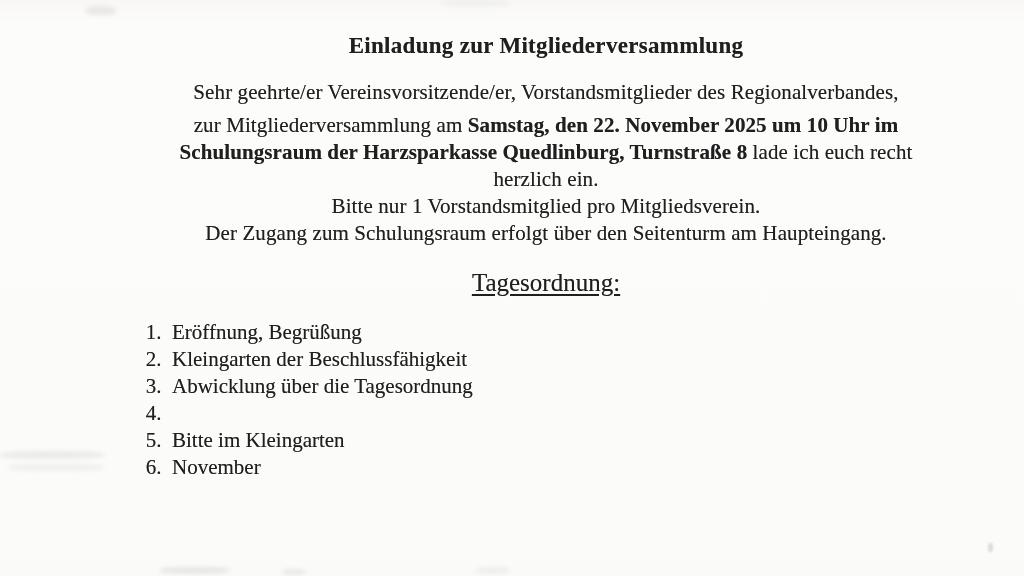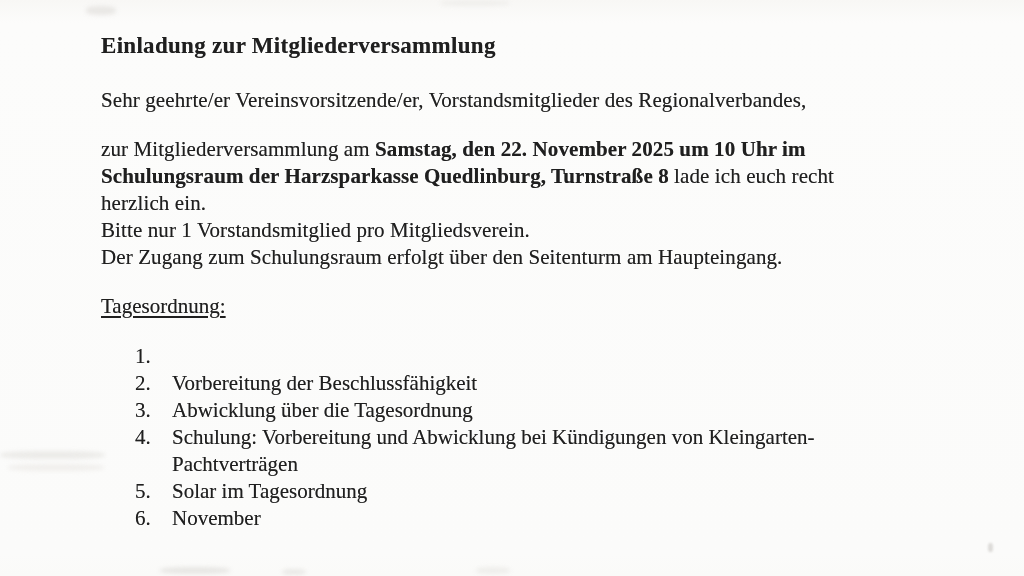--- a/index.html
+++ b/index.html
@@ -12,39 +12,40 @@
   }
   .page {
     position: relative;
     width: 1024px;
     height: 576px;
     background: linear-gradient(180deg, #f8f7f5 0%, #fcfcfb 4%, #fbfbfa 96%, #fafaf8 100%);
     font-family: "Liberation Serif", "DejaVu Serif", serif;
     color: #1f1f1f;
     box-sizing: border-box;
     padding: 32px 33px 0 101px;
+    text-align: center;
   }
   .doc-title {
     margin: 0;
     font-size: 23px;
     line-height: 28px;
     font-weight: bold;
     letter-spacing: 0.3px;
   }
   .para {
     margin: 0;
     font-size: 21px;
     line-height: 27px;
     letter-spacing: 0.1px;
   }
-  .salutation { margin-top: 27px; }
-  .invitation { margin-top: 22px; }
+  .salutation { margin-top: 19px; }
+  .invitation { margin-top: 6px; }
   .agenda-heading {
     margin: 22px 0 0 0;
-    font-size: 21px;
+    font-size: 25px;
     line-height: 27px;
     text-decoration: underline;
     text-underline-offset: 3px;
   }
   .agenda-list { margin-top: 23px; }
   .agenda-row {
     display: flex;
     font-size: 21px;
     line-height: 27px;
   }
@@ -74,36 +75,36 @@
 
   <p class="para salutation"><span>Sehr geehrte/er Vereinsvorsitzende/er, Vorstandsmitglieder des Regionalverbandes,</span><br></p>
 
   <p class="para invitation"><span>zur Mitgliederversammlung am </span><strong>Samstag, den 22. November 2025 um 10 Uhr im</strong><br><strong>Schulungsraum der Harzsparkasse Quedlinburg, Turnstraße 8</strong><span> lade ich euch recht</span><br><span>herzlich ein.</span><br><span>Bitte nur 1 Vorstandsmitglied pro Mitgliedsverein.</span><br><span>Der Zugang zum Schulungsraum erfolgt über den Seitenturm am Haupteingang.</span></p>
 
   <p class="agenda-heading">Tagesordnung:</p>
 
   <div class="agenda-list">
     <div class="agenda-row">
       <span class="agenda-num">1.</span>
+      <span class="agenda-txt">Eröffnung, Begrüßung</span>
     </div>
     <div class="agenda-row">
       <span class="agenda-num">2.</span>
-      <span class="agenda-txt">Vorbereitung der Beschlussfähigkeit</span>
+      <span class="agenda-txt">Kleingarten der Beschlussfähigkeit</span>
     </div>
     <div class="agenda-row">
       <span class="agenda-num">3.</span>
       <span class="agenda-txt">Abwicklung über die Tagesordnung</span>
     </div>
     <div class="agenda-row">
       <span class="agenda-num">4.</span>
-      <span class="agenda-txt"><span>Schulung: Vorbereitung und Abwicklung bei Kündigungen von Kleingarten-</span><br><span>Pachtverträgen</span></span>
     </div>
     <div class="agenda-row">
       <span class="agenda-num">5.</span>
-      <span class="agenda-txt">Solar im Tagesordnung</span>
+      <span class="agenda-txt">Bitte im Kleingarten</span>
     </div>
     <div class="agenda-row">
       <span class="agenda-num">6.</span>
       <span class="agenda-txt">November</span>
     </div>
   </div>
 
   <div class="artifact" style="left:86px; top:6px; width:30px; height:9px; background:#e4e2df; opacity:.75;"></div>
   <div class="artifact" style="left:440px; top:0; width:70px; height:6px; background:#ecebe8; opacity:.7;"></div>
   <div class="artifact" style="left:0; top:451px; width:105px; height:8px; background:#e8e7e4; opacity:.8;"></div>

